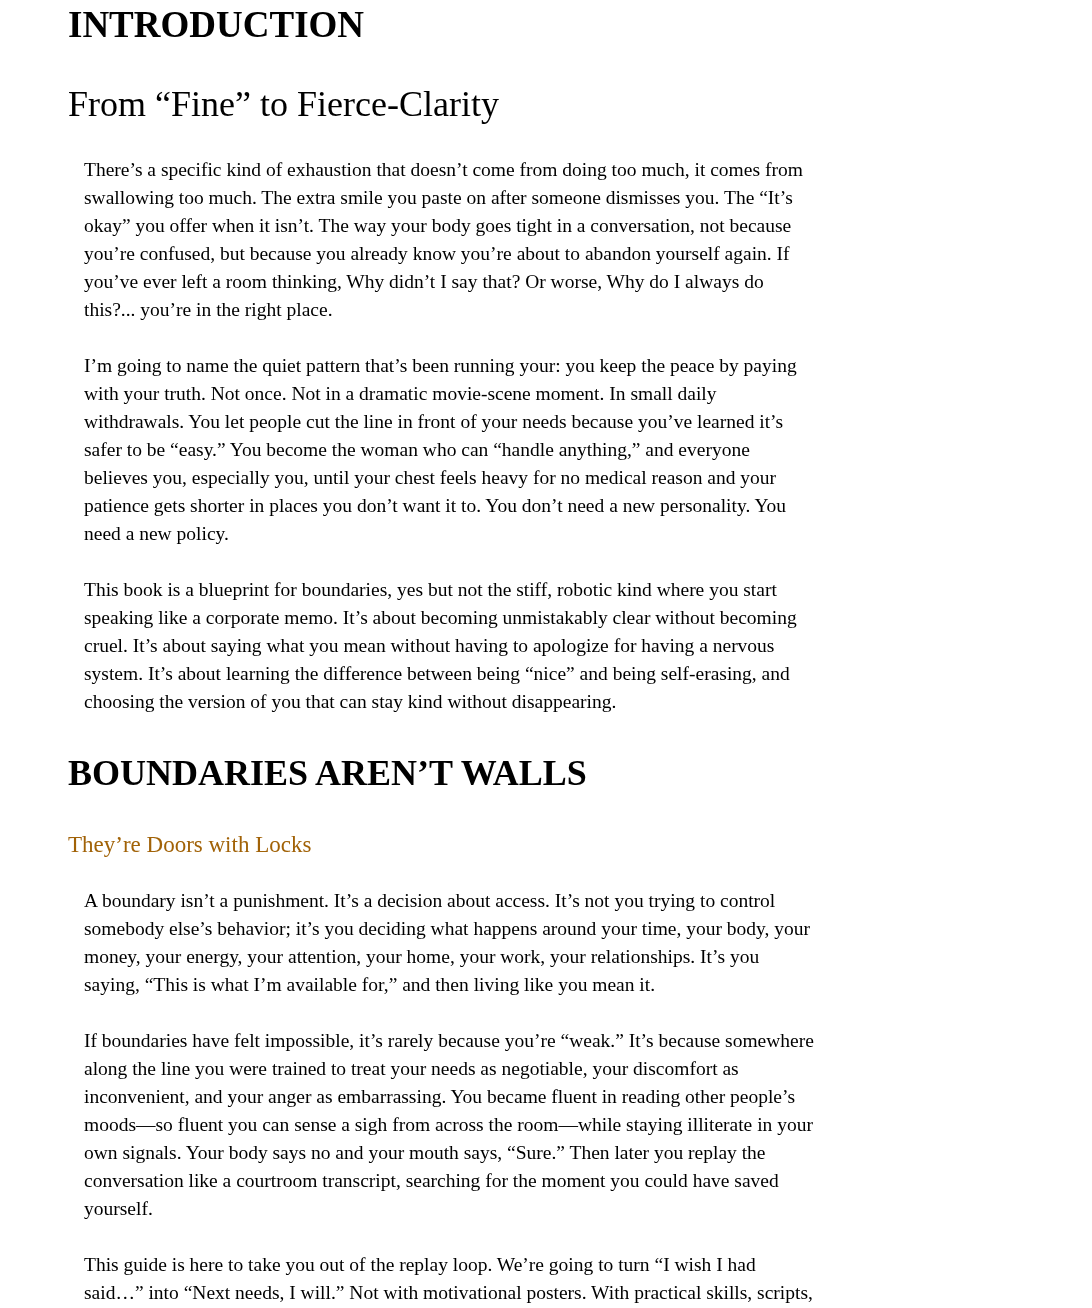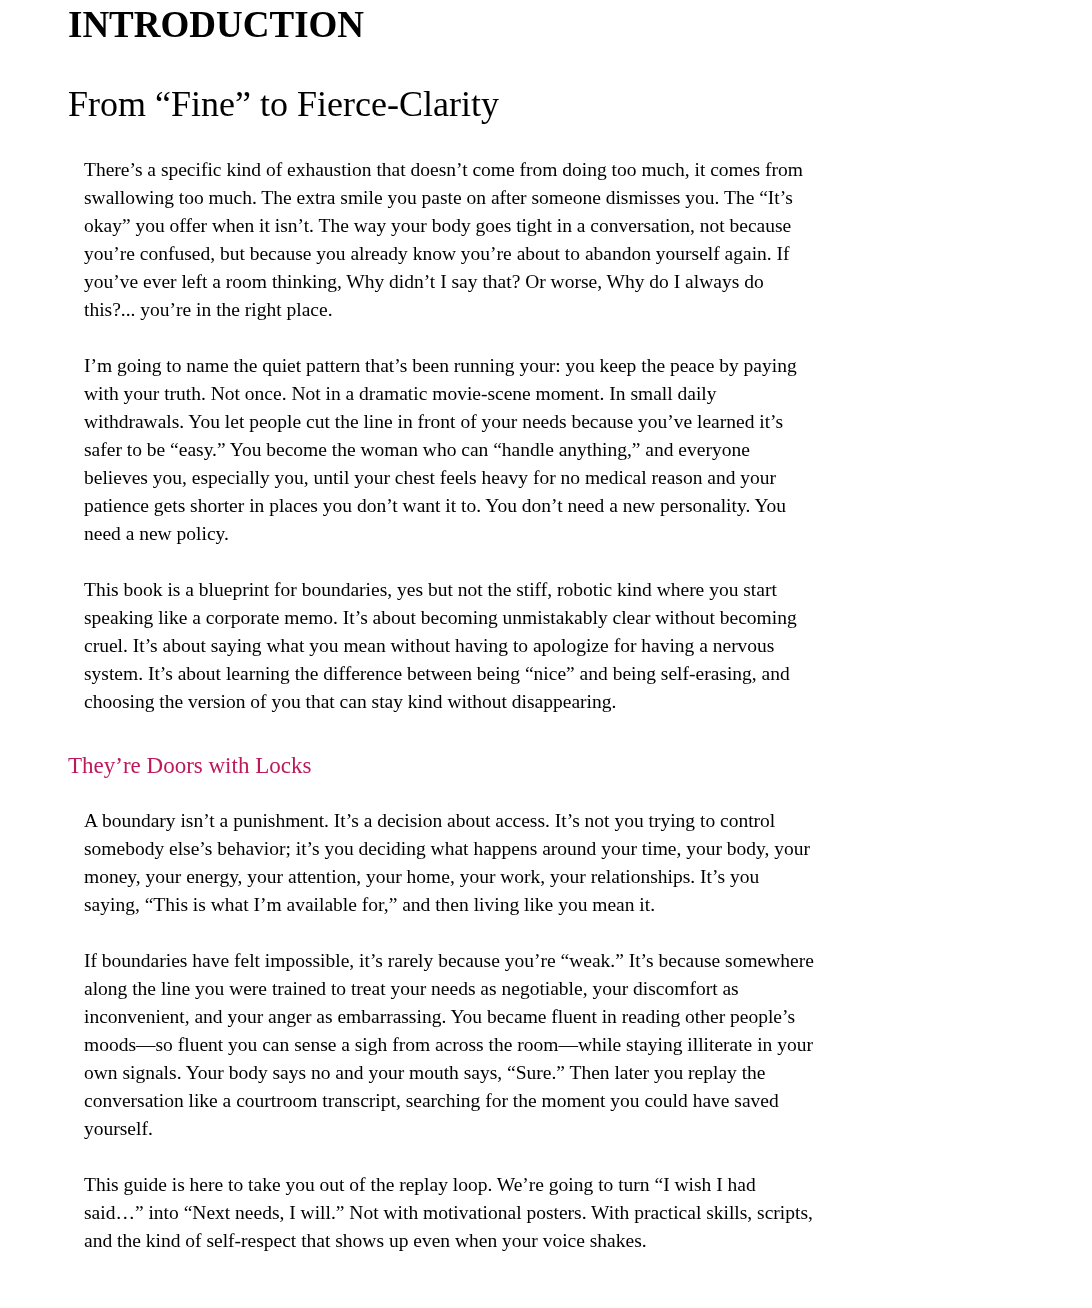--- a/index.html
+++ b/index.html
@@ -32,21 +32,21 @@
     font-weight: 400;
     margin: 36px 0 30px 0;
   }
   h2.section-heading.bold {
     font-weight: 700;
   }
   h3.sub-heading {
     font-size: 23px;
     line-height: 1.2;
     font-weight: 400;
-    color: #be185d;
+    color: #a16207;
     margin: 36px 0 28px 0;
   }
   p.body-para {
     font-size: 19.5px;
     line-height: 28px;
     margin: 28px 16px;
     max-width: 902px;
   }
 </style>
 </head>
@@ -60,20 +60,21 @@
     <h2 class="section-heading">From “Fine” to Fierce-Clarity</h2>
 
     <p class="body-para">There’s a specific kind of exhaustion that doesn’t come from doing too much, it comes from swallowing too much. The extra smile you paste on after someone dismisses you. The “It’s okay” you offer when it isn’t. The way your body goes tight in a conversation, not because you’re confused, but because you already know you’re about to abandon yourself again. If you’ve ever left a room thinking, Why didn’t I say that? Or worse, Why do I always do this?... you’re in the right place.</p>
 
     <p class="body-para">I’m going to name the quiet pattern that’s been running your: you keep the peace by paying with your truth. Not once. Not in a dramatic movie-scene moment. In small daily withdrawals. You let people cut the line in front of your needs because you’ve learned it’s safer to be “easy.” You become the woman who can “handle anything,” and everyone believes you, especially you, until your chest feels heavy for no medical reason and your patience gets shorter in places you don’t want it to. You don’t need a new personality. You need a new policy.</p>
 
     <p class="body-para">This book is a blueprint for boundaries, yes but not the stiff, robotic kind where you start speaking like a corporate memo. It’s about becoming unmistakably clear without becoming cruel. It’s about saying what you mean without having to apologize for having a nervous system. It’s about learning the difference between being “nice” and being self-erasing, and choosing the version of you that can stay kind without disappearing.</p>
   </section>
 
   <section>
+    <h2 class="section-heading bold">BOUNDARIES AREN’T WALLS</h2>
 
     <h3 class="sub-heading">They’re Doors with Locks</h3>
 
     <p class="body-para">A boundary isn’t a punishment. It’s a decision about access. It’s not you trying to control somebody else’s behavior; it’s you deciding what happens around your time, your body, your money, your energy, your attention, your home, your work, your relationships. It’s you saying, “This is what I’m available for,” and then living like you mean it.</p>
 
     <p class="body-para">If boundaries have felt impossible, it’s rarely because you’re “weak.” It’s because somewhere along the line you were trained to treat your needs as negotiable, your discomfort as inconvenient, and your anger as embarrassing. You became fluent in reading other people’s moods—so fluent you can sense a sigh from across the room—while staying illiterate in your own signals. Your body says no and your mouth says, “Sure.” Then later you replay the conversation like a courtroom transcript, searching for the moment you could have saved yourself.</p>
 
     <p class="body-para">This guide is here to take you out of the replay loop. We’re going to turn “I wish I had said…” into “Next needs, I will.” Not with motivational posters. With practical skills, scripts, and the kind of self-respect that shows up even when your voice shakes.</p>
   </section>
 

